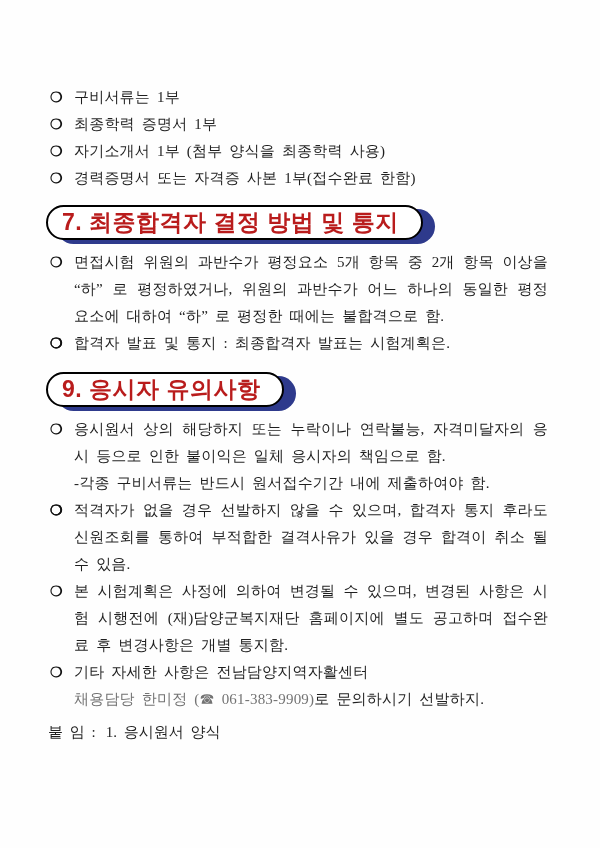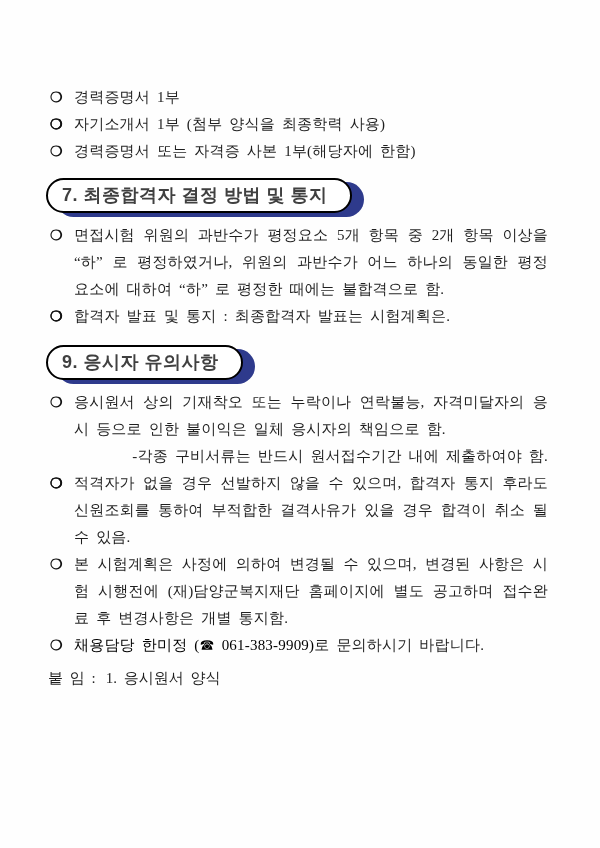--- a/index.html
+++ b/index.html
@@ -22,49 +22,49 @@
     line-height: 27px;
     letter-spacing: 0.2px;
     word-spacing: 3px;
   }
   .bullet-line { position: relative; padding-left: 26px; }
   .bullet-glyph {
     position: absolute; left: 2px; top: 0;
     font-size: 14px; font-weight: bold; color: #111;
   }
   .b { position: relative; padding-left: 26px; text-align: justify; }
-  .b .sub { text-align: right; }
+  .b .sub { text-align: left; }
   .section-header {
     position: relative;
     display: inline-block;
     margin: 13px 0 9px -2px;
   }
   .pill-shadow {
     position: absolute;
     top: 4px; left: 10px; right: -12px; bottom: -4px;
     background: #2e3a8c;
     border-radius: 18px;
   }
   .pill {
     position: relative;
     display: inline-block;
     background: #ffffff;
     border: 2px solid #000000;
     border-radius: 18px;
     padding: 3px 22px 4px 14px;
     font-family: "Liberation Sans", sans-serif;
     font-weight: bold;
-    font-size: 18px;
+    font-size: 23px;
     line-height: 24px;
     letter-spacing: 0.5px;
-    color: #404040;
+    color: #b91c1c;
     white-space: nowrap;
   }
   .contact-line { padding-left: 26px; }
-  .blue-text { color: #000000; margin-top: 17px; }
+  .blue-text { color: #737373; margin-top: 17px; }
   .attachment {
     display: flex;
     margin-top: 6px;
     font-size: 15px;
     line-height: 27px;
     word-spacing: 3px;
   }
   .att-label { flex: 0 0 46px; white-space: nowrap; }
   .att-items { margin-left: 10px; }
   .section-bullets { margin-bottom: 2px; }
@@ -72,32 +72,33 @@
 </head>
 <body>
 
 <div class="page">
   <div class="content">
 
     
     <div>
       <div class="line bullet-line">
         <span class="bullet-glyph">❍</span>
-        <span>경력증명서 1부</span>
+        <span>구비서류는 1부</span>
       </div>
       <div class="line bullet-line">
         <span class="bullet-glyph">❍</span>
+        <span>최종학력 증명서 1부</span>
       </div>
       <div class="line bullet-line">
         <span class="bullet-glyph">❍</span>
         <span>자기소개서 1부 (첨부 양식을 최종학력 사용)</span>
       </div>
       <div class="line bullet-line">
         <span class="bullet-glyph">❍</span>
-        <span>경력증명서 또는 자격증 사본 1부(해당자에 한함)</span>
+        <span>경력증명서 또는 자격증 사본 1부(접수완료 한함)</span>
       </div>
     </div>
 
     
     <div class="section-header">
       <span class="pill-shadow"></span>
       <span class="pill">7. 최종합격자 결정 방법 및 통지</span>
     </div>
 
     
@@ -118,39 +119,40 @@
     
     <div class="section-header">
       <span class="pill-shadow"></span>
       <span class="pill">9. 응시자 유의사항</span>
     </div>
 
     
     <div class="section-bullets">
       <div class="b">
         <span class="bullet-glyph">❍</span>
-        <span>응시원서 상의 기재착오 또는 누락이나 연락불능, 자격미달자의 응시 등으로 인한 불이익은 일체 응시자의 책임으로 함.</span>
+        <span>응시원서 상의 해당하지 또는 누락이나 연락불능, 자격미달자의 응시 등으로 인한 불이익은 일체 응시자의 책임으로 함.</span>
         <div class="sub">-각종 구비서류는 반드시 원서접수기간 내에 제출하여야 함.</div>
       </div>
       <div class="b">
         <span class="bullet-glyph">❍</span>
       </div>
       <div class="b">
         <span class="bullet-glyph">❍</span>
         <span>적격자가 없을 경우 선발하지 않을 수 있으며, 합격자 통지 후라도 신원조회를 통하여 부적합한 결격사유가 있을 경우 합격이 취소 될 수 있음.</span>
       </div>
       <div class="b">
         <span class="bullet-glyph">❍</span>
         <span>본 시험계획은 사정에 의하여 변경될 수 있으며, 변경된 사항은 시험 시행전에 (재)담양군복지재단 홈페이지에 별도 공고하며 접수완료 후 변경사항은 개별 통지함.</span>
       </div>
       <div class="b">
         <span class="bullet-glyph">❍</span>
+        <span>기타 자세한 사항은 전남담양지역자활센터</span>
       </div>
       <div class="line contact-line">
-        <span class="blue-text">채용담당 한미정 (☎ 061-383-9909)</span><span>로 문의하시기 바랍니다.</span>
+        <span class="blue-text">채용담당 한미정 (☎ 061-383-9909)</span><span>로 문의하시기 선발하지.</span>
       </div>
     </div>
 
     
     <div class="attachment">
       <span class="att-label">붙 임 :</span>
       <div class="att-items">
         <div>1. 응시원서 양식</div>
 
       </div>

